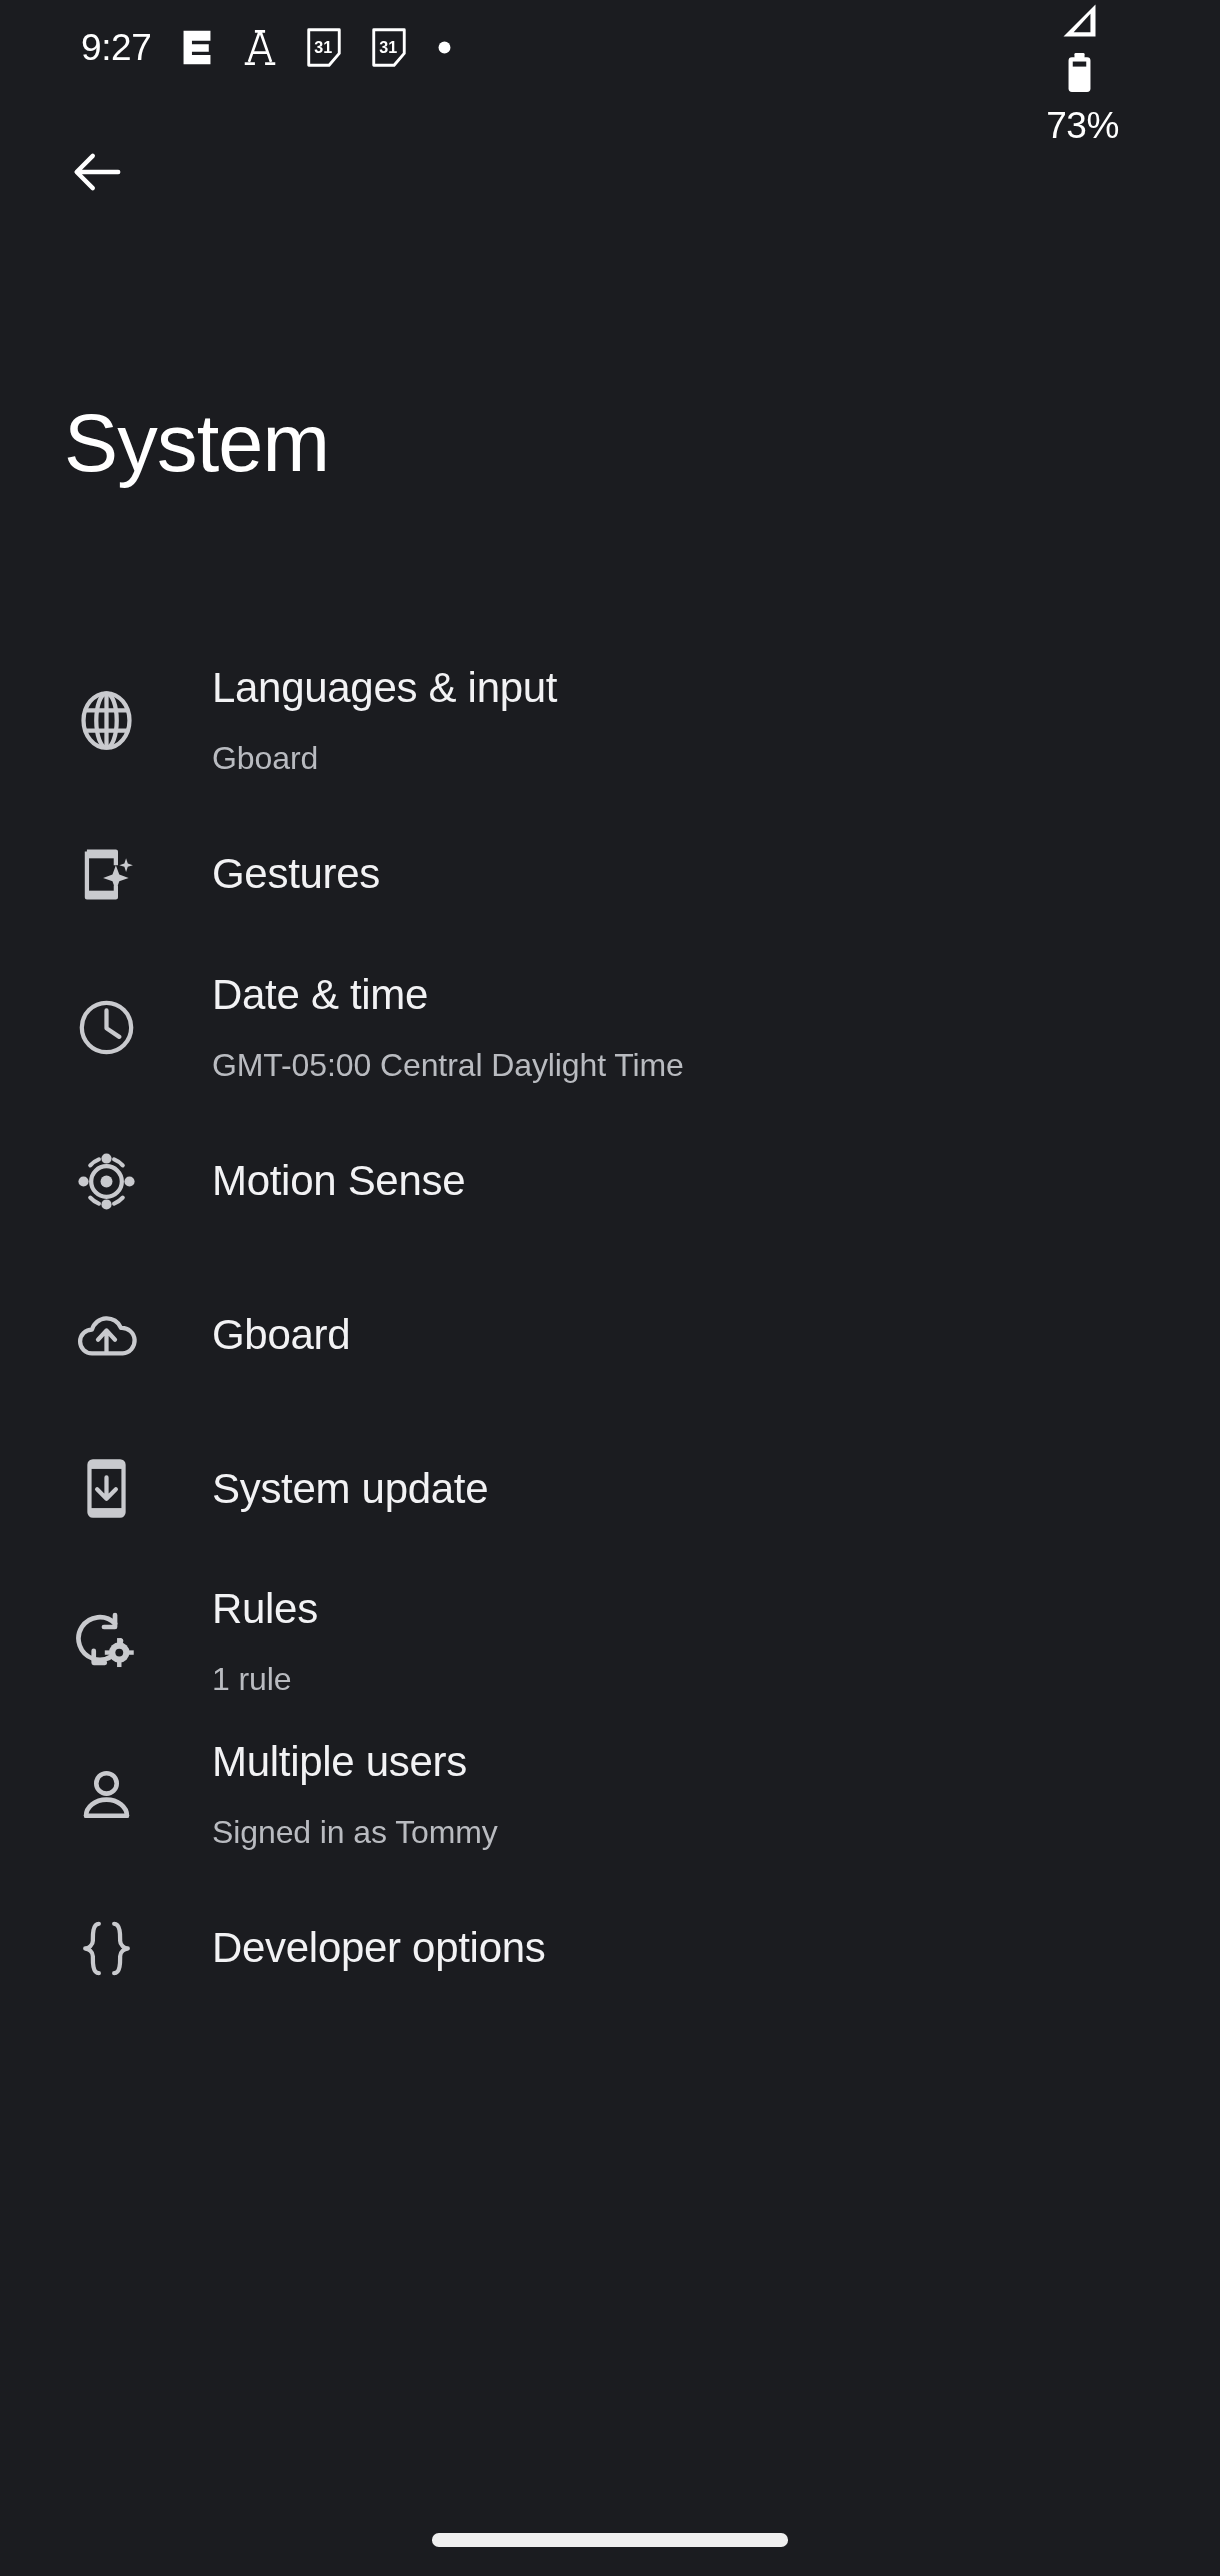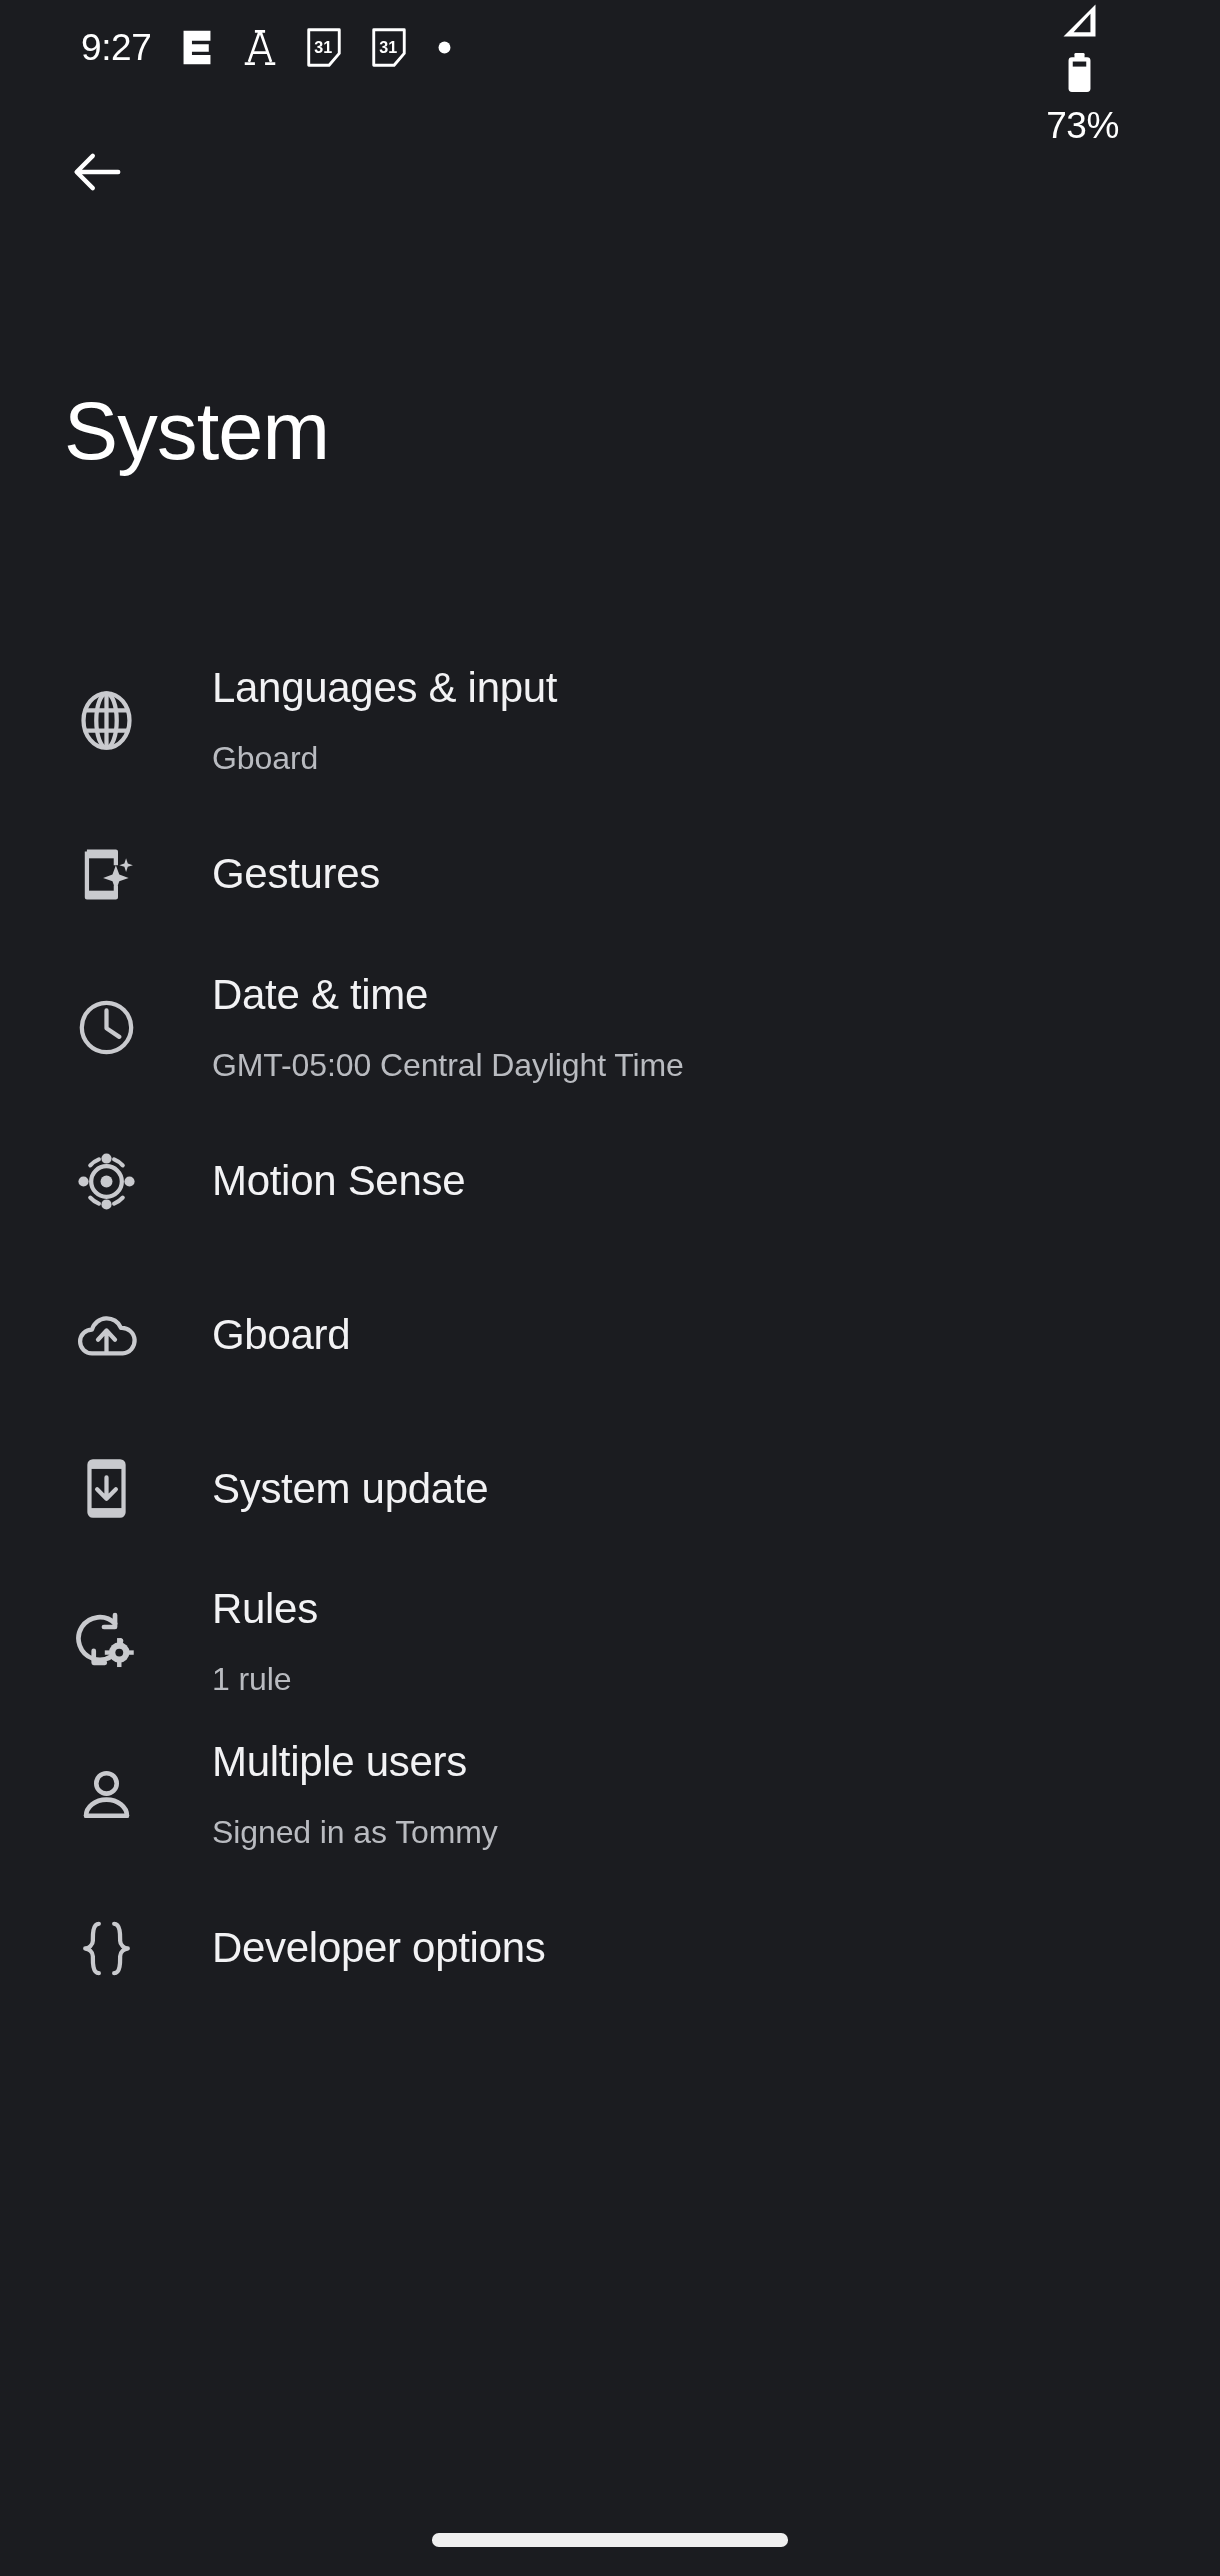--- a/index.html
+++ b/index.html
@@ -38,21 +38,21 @@
   
   #back-button {
     position:absolute; left:53px; top:129px;
     width:88px; height:88px;
     display:flex; align-items:center; justify-content:center;
     border-radius:50%; cursor:pointer;
   }
 
   
   #page-title {
-    position:absolute; left:64px; top:385px;
+    position:absolute; left:64px; top:397px;
     color:#ffffff;
     font-size:81px;
     font-weight:400;
     letter-spacing:-0.8px;
     line-height:1.15;
     text-align:right;
   }
 
   
   #settings-list {

